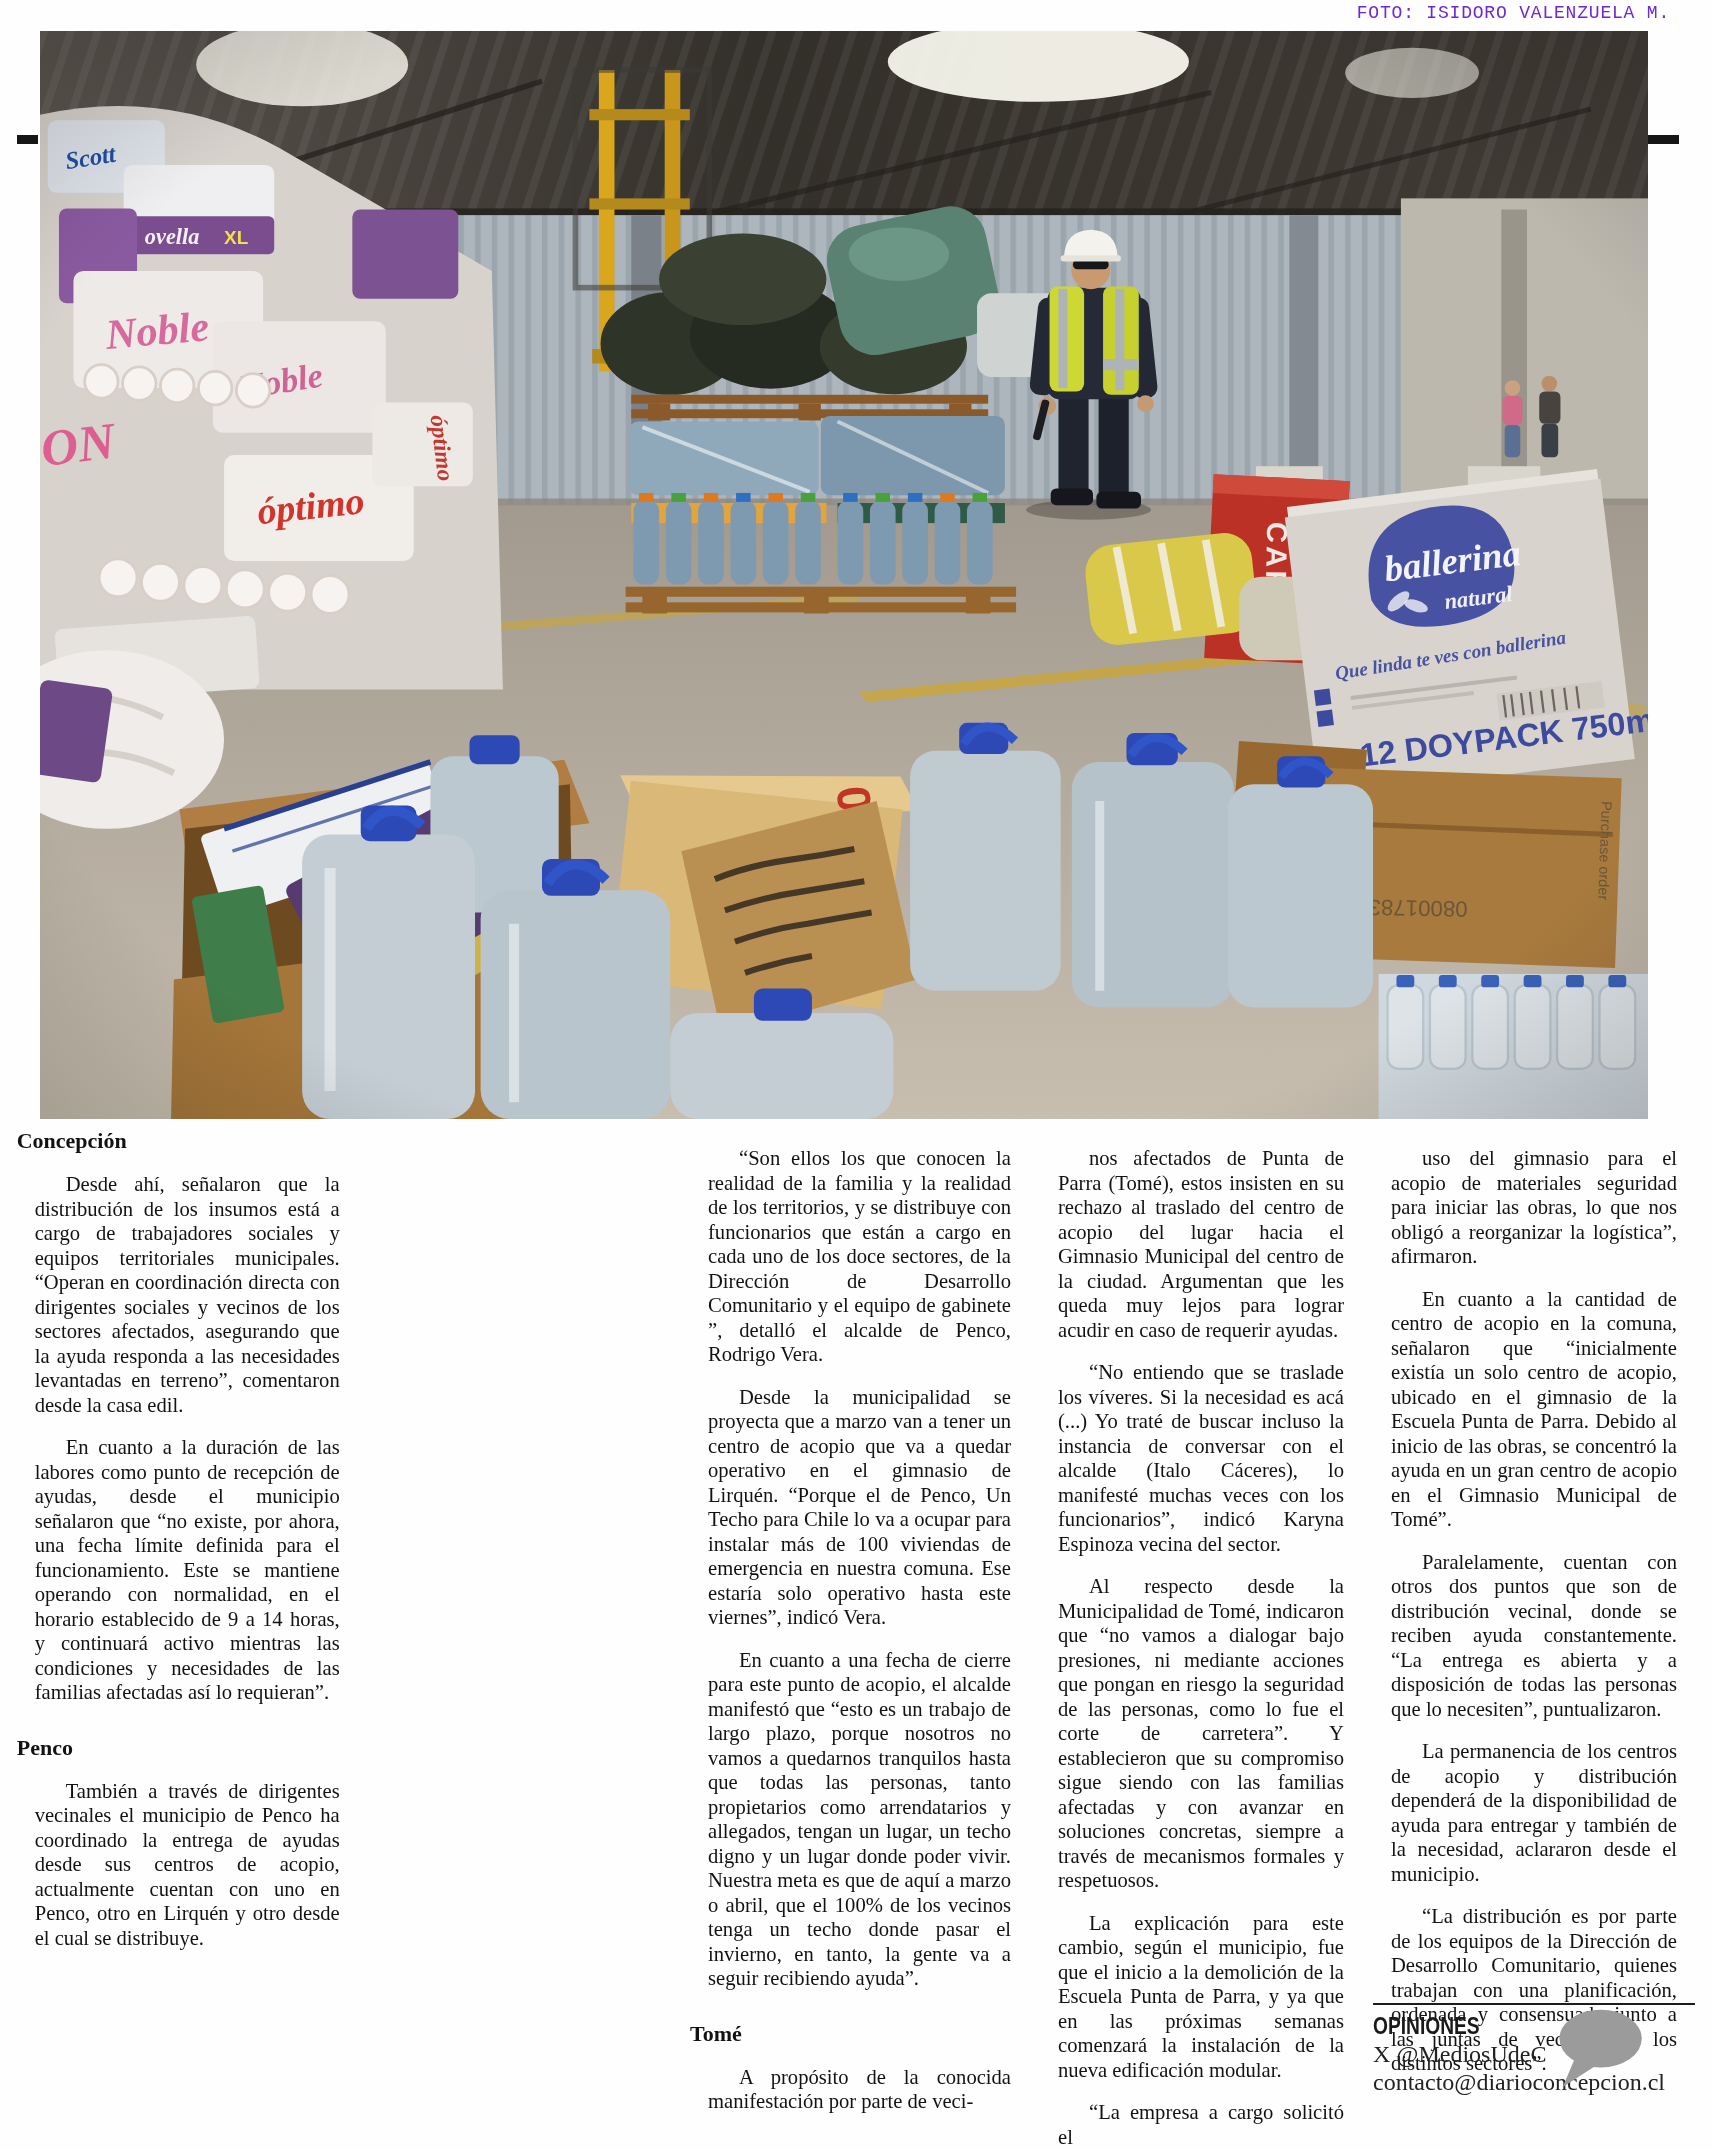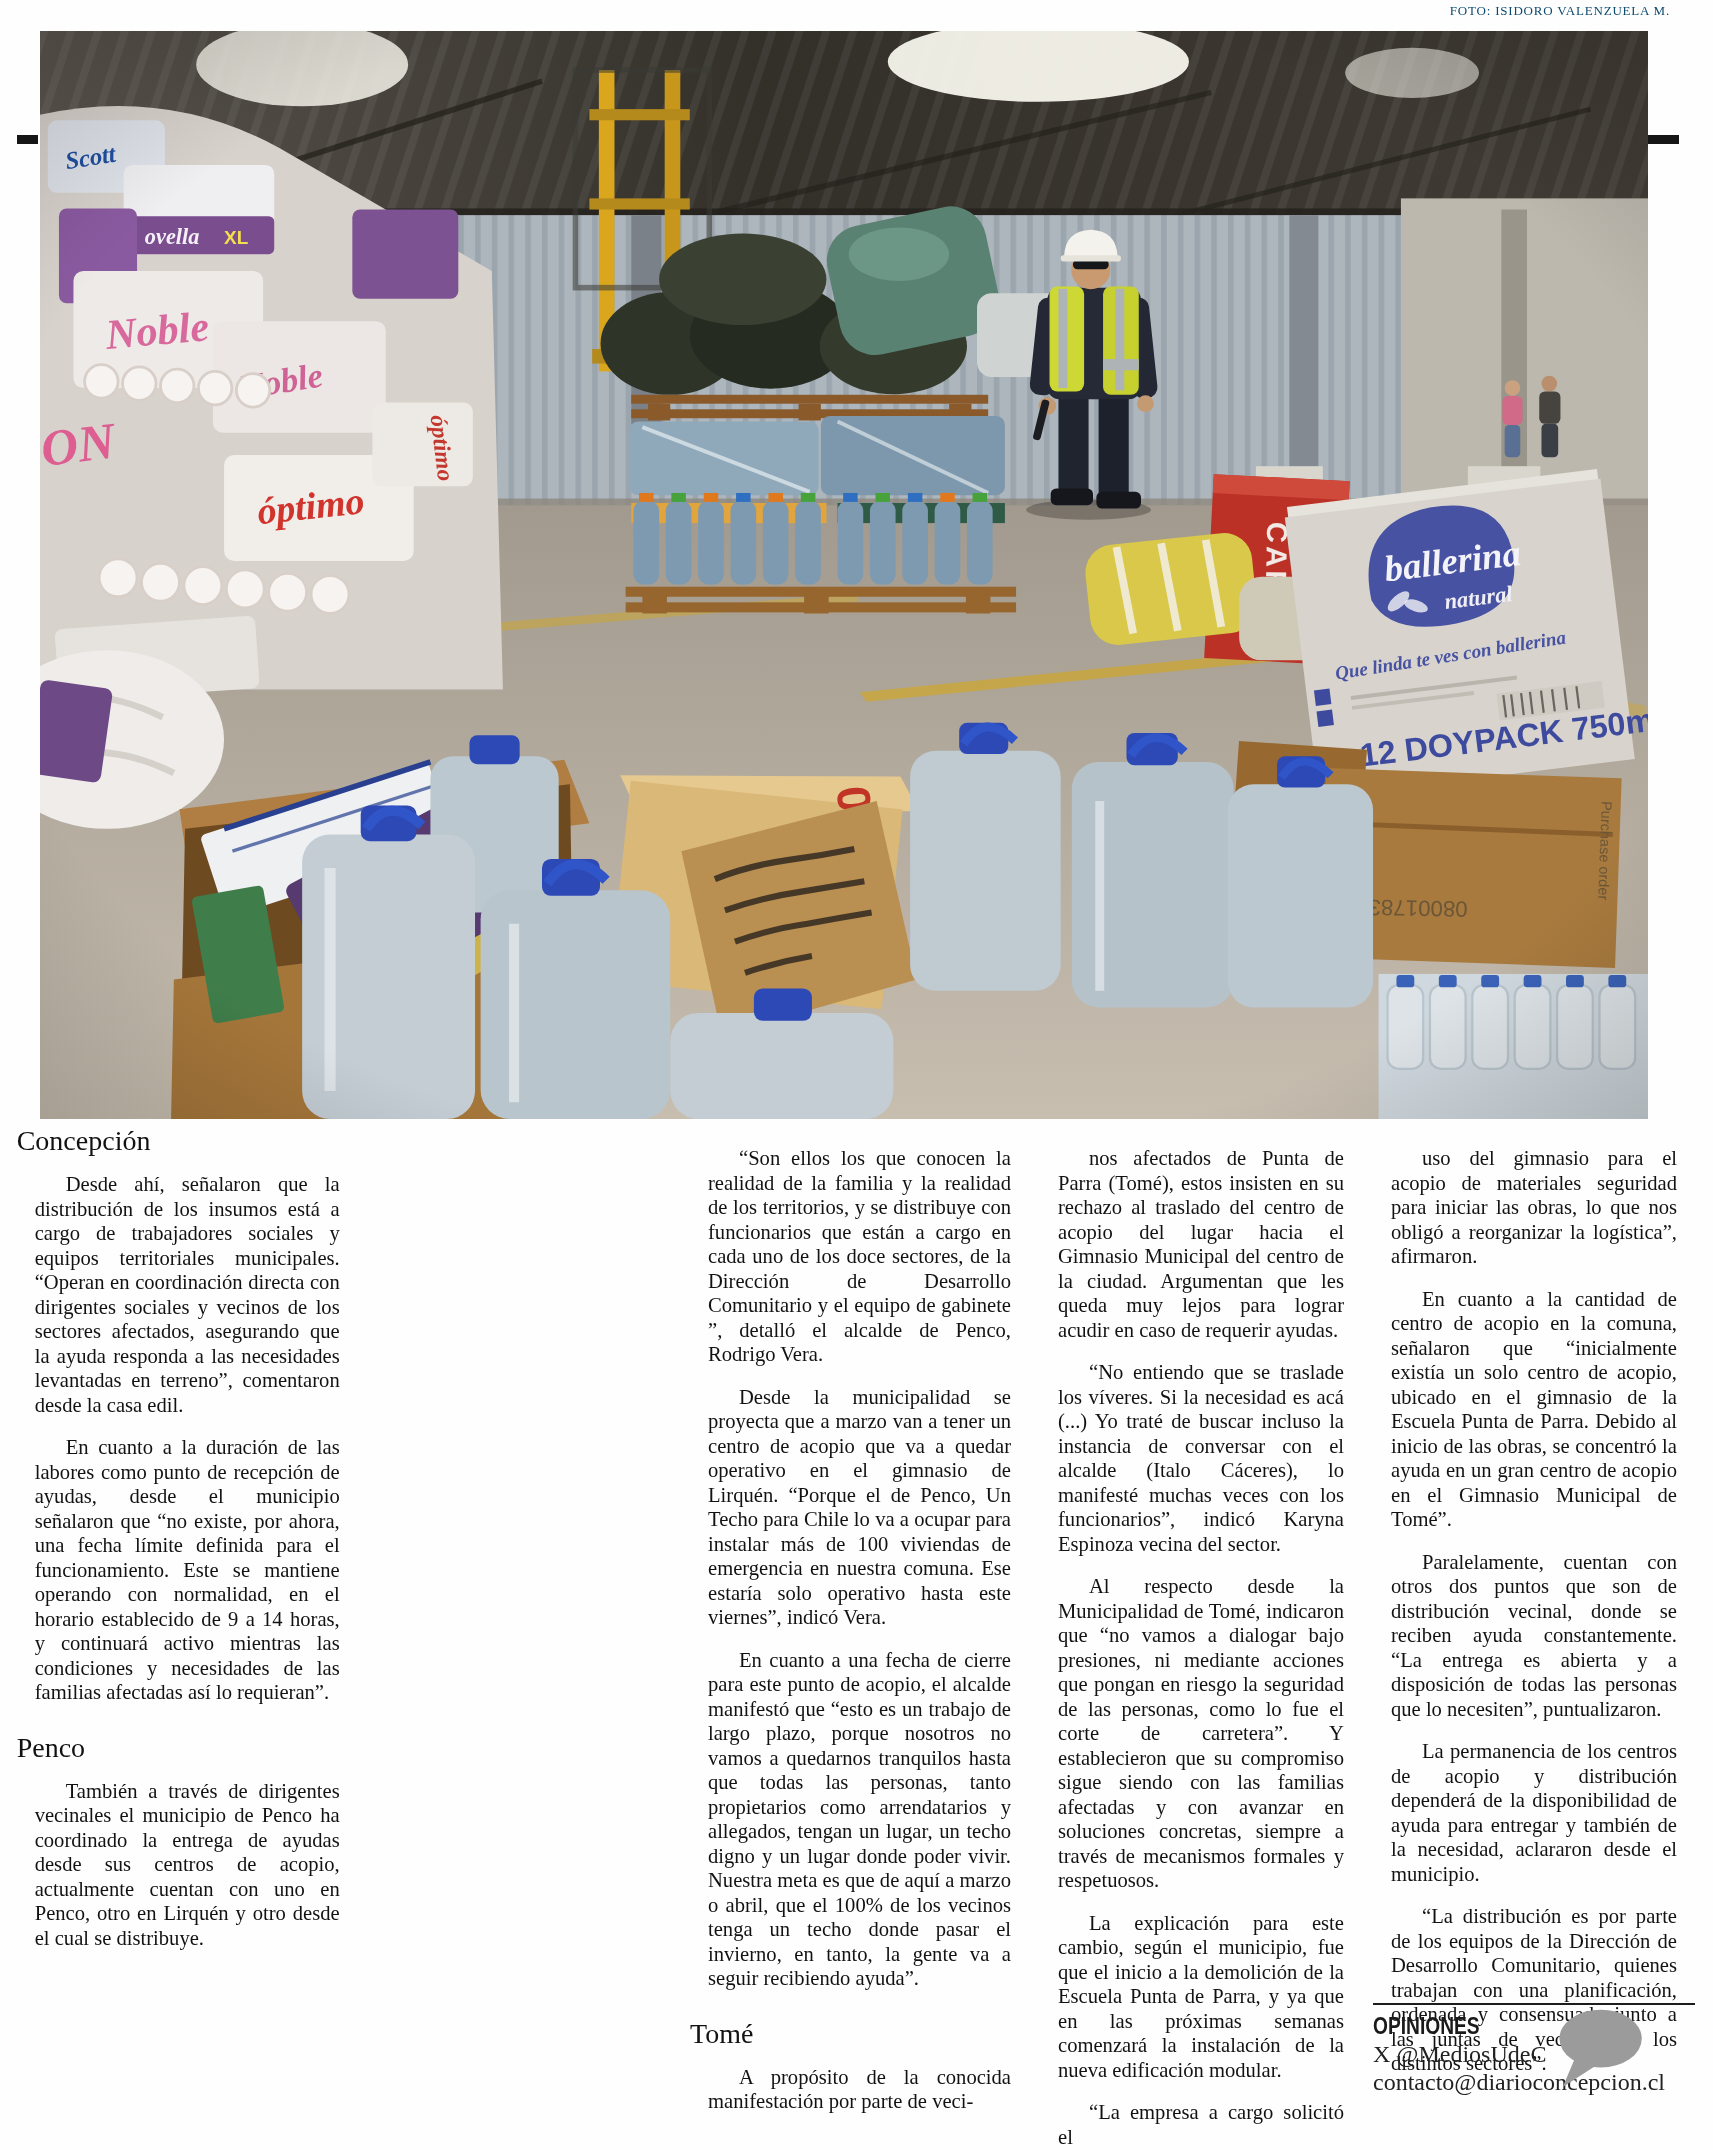--- a/index.html
+++ b/index.html
@@ -1,31 +1,31 @@
 <!DOCTYPE html>
 <html lang="es" style="font-size:9px"><head>
 <meta charset="utf-8">
 <style>
   html,body{margin:0;padding:0;background:#ffffff;}
   #page{position:relative;width:1713px;height:2151px;background:#fefefe;overflow:hidden;
         font-family:"Liberation Serif",serif;color:#121212;}
   
-  .credit{position:absolute;top:3.3px;right:43px;font-family:Liberation Serif, serif;
-          font-size:13px;letter-spacing:0.8px;color:#0c4a6e;}
+  .credit{position:absolute;top:3.3px;right:43px;font-family:Liberation Mono, monospace;
+          font-size:18px;letter-spacing:0.8px;color:#6d28d9;}
   
   .dash{position:absolute;background:#161616;height:9px;}
   .dash.left{left:16.7px;top:135px;width:21px;}
   .dash.right{left:1648px;top:135px;width:31px;}
   
   .photo{position:absolute;left:40px;top:31px;width:1608px;height:1088px;background:#8e8a84;overflow:hidden;}
   .photo svg{display:block;width:100%;height:100%;}
   
   .col{position:absolute;top:1128px;font-size:20.6px;line-height:24.5px;text-align:justify;}
   .col p{margin:18px;text-indent:31px;}
-  .col h2{font-size:28px;line-height:26px;margin:30px 0 5.6px 0;font-weight:normal;}
+  .col h2{font-size:22px;line-height:26px;margin:30px 0 5.6px 0;font-weight:bold;}
   .col h2.first{margin-top:0;}
   #col1{left:16.7px;width:341px;}
   #col2{left:690px;width:339px;}
   #col3{left:1040px;width:322px;}
   #col4{left:1373px;width:322px;}
   
   .opinion{position:absolute;left:1373px;top:2003px;width:322px;border-top:2.2px solid #1c1c1c;}
   .opinion .op-title{font-family:"Liberation Sans",sans-serif;font-weight:bold;font-size:23.4px;
       letter-spacing:0px;margin-top:7.8px;transform:scaleX(.82);transform-origin:left;color:#1a1a1a;}
   .opinion .op-line{font-size:24px;line-height:28px;color:#222;}

